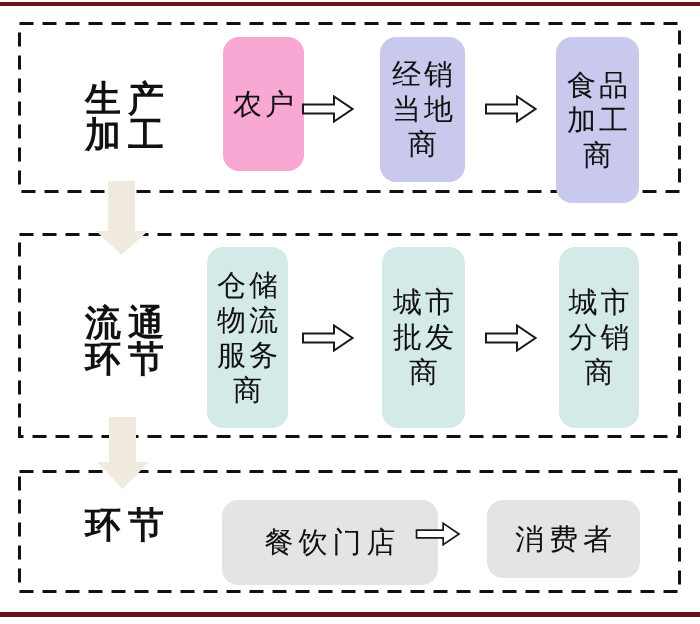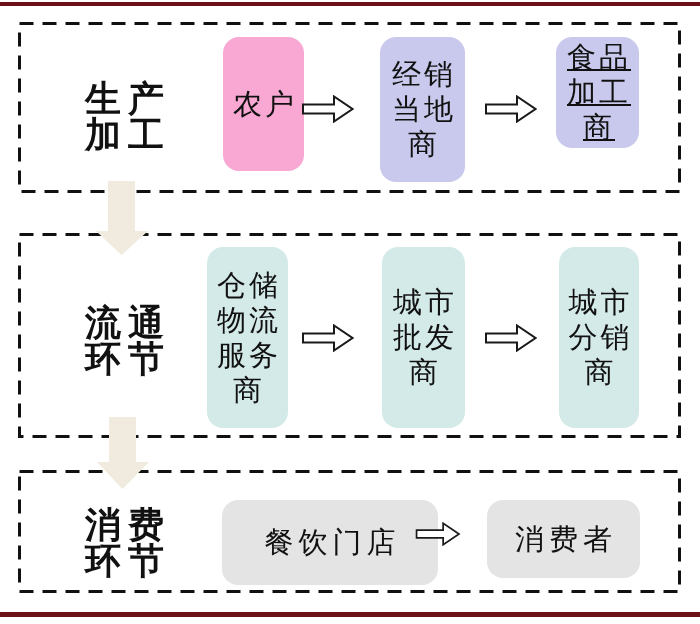--- a/index.html
+++ b/index.html
@@ -64,33 +64,32 @@
 
   <div class="sec-label" style="top:80px;">
     <div>生产</div>
     <div>加工</div>
   </div>
   <div class="sec-label" style="top:304px;">
     <div>流通</div>
     <div>环节</div>
   </div>
   <div class="sec-label" style="top:506px;">
-    <div>消费</div>
     <div>环节</div>
   </div>
 
   <div class="node" style="left: 207px; top: 37px; width: 81px; height: 134px; background: #f9a8d4; margin-left: 16px;">
     <span class="nl">农户</span>
   </div>
   <div class="node" style="left: 380px; top: 37px; width: 85px; height: 145px; background: rgb(201, 201, 237);">
     <span class="nl">经销</span>
     <span class="nl">当地</span>
     <span class="nl">商</span>
   </div>
-  <div class="node" style="left: 556px; top: 37px; width: 83px; height: 111px; background: rgb(201, 201, 237); text-decoration: underline;">
+  <div class="node" style="left: 556px; top: 37px; width: 83px; height: 166px; background: rgb(201, 201, 237);">
     <span class="nl">食品</span>
     <span class="nl">加工</span>
     <span class="nl">商</span>
   </div>
 
   <div class="arrow" style="left:302px;top:95px;">
     <svg width="52" height="28" viewBox="0 0 52 28">
       <polygon points="1,9.5 32,9.5 32,1.5 50.5,14 32,26.5 32,18.5 1,18.5" fill="#ffffff" stroke="#1a1a1a" stroke-width="2"></polygon>
     </svg>
   </div>

